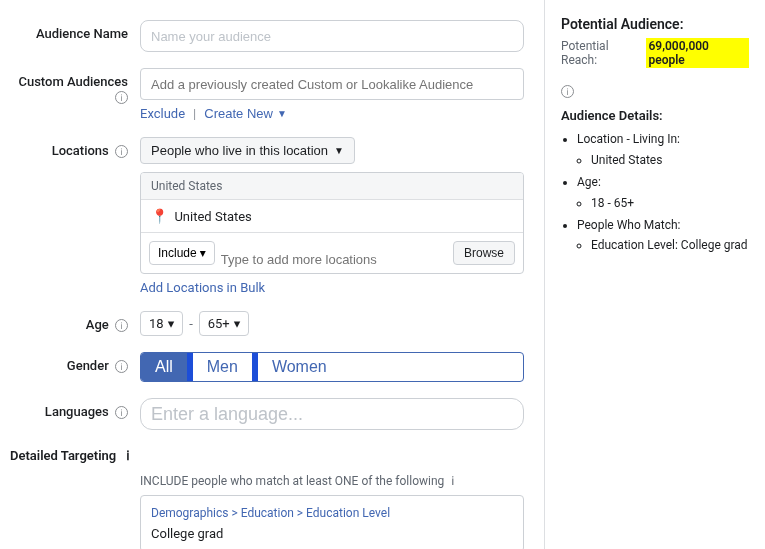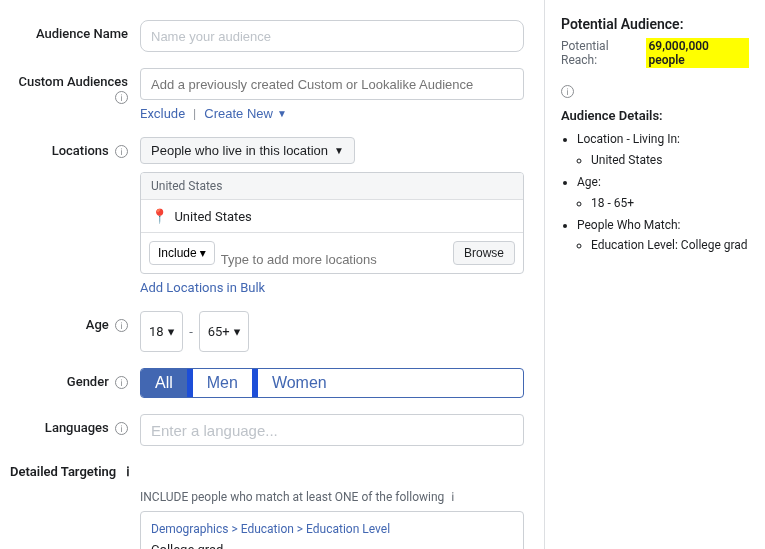--- a/index.html
+++ b/index.html
@@ -192,21 +192,21 @@
       display: flex;
       align-items: center;
       gap: 6px;
     }
     .age-select {
       display: inline-flex;
       align-items: center;
       gap: 4px;
       border: 1px solid #ccd0d5;
       border-radius: 4px;
-      padding: 12px 8px;
+      padding: 4px 8px;
       background: #fff;
       font-size: 13px;
       cursor: pointer;
     }
     .age-dash { color: #606770; }
     .gender-group {
       display: flex;
       border: 1px solid #4267b2;
       border-radius: 4px;
       overflow: hidden;
@@ -224,23 +224,23 @@
       background: #4267b2;
       color: #fff;
     }
     .gender-btn + .gender-btn {
       border-left: 6px solid #1d4ed8;
     }
     .language-input {
       width: 100%;
       height: 32px;
       border: 1px solid #ccd0d5;
-      border-radius: 4px;
+      border-radius: 12px;
       padding: 0 10px;
-      font-size: 15px;
+      font-size: 18px;
       outline: none;
       background: #fff;
       color: #1c1e21;
     }
     .language-input::placeholder { color: #bec3c9; }
     .detailed-targeting-section {
       margin-top: 8px;
     }
     .detailed-targeting-header {
       display: flex;

